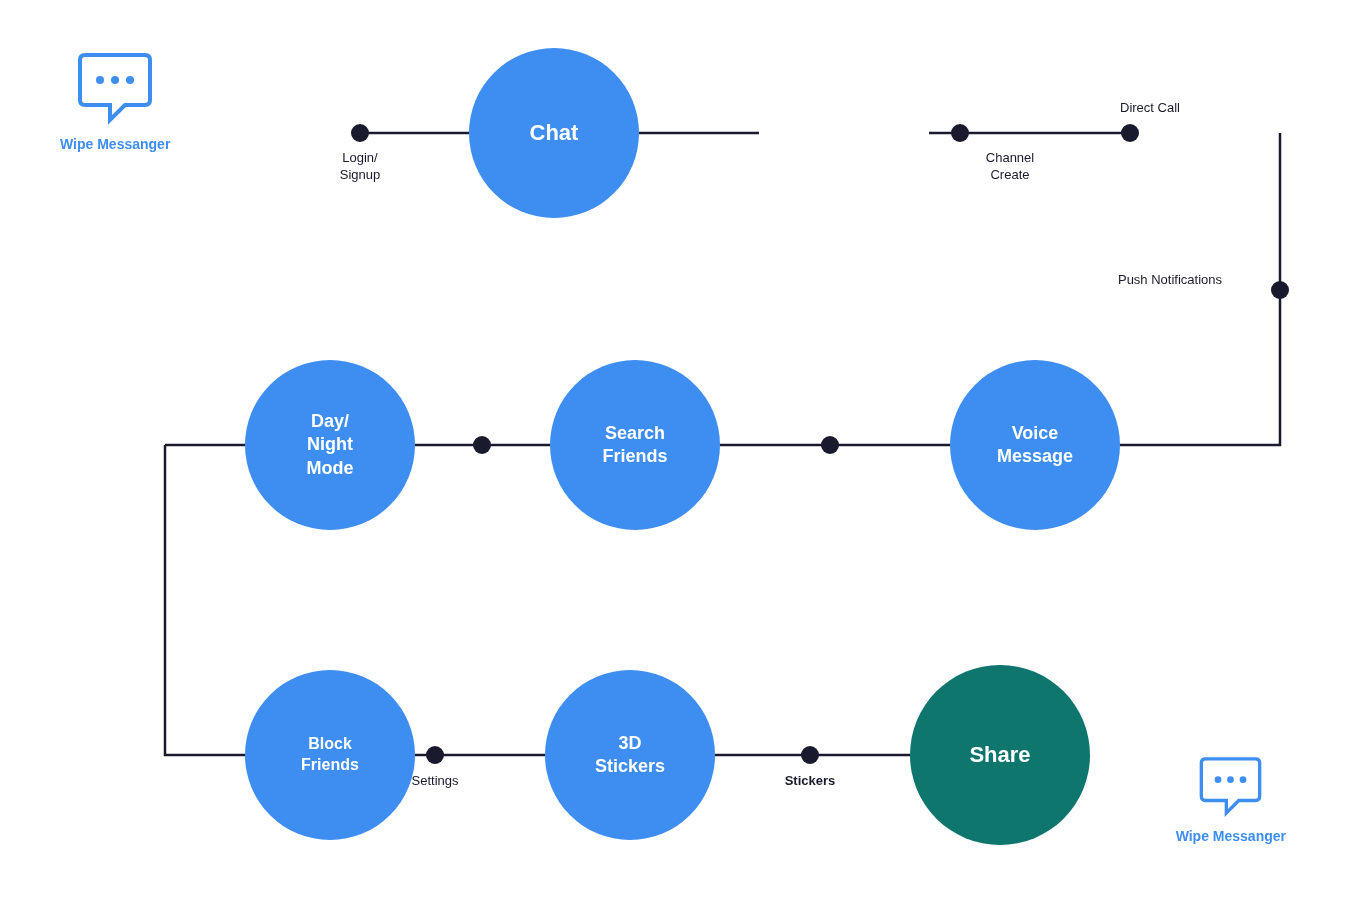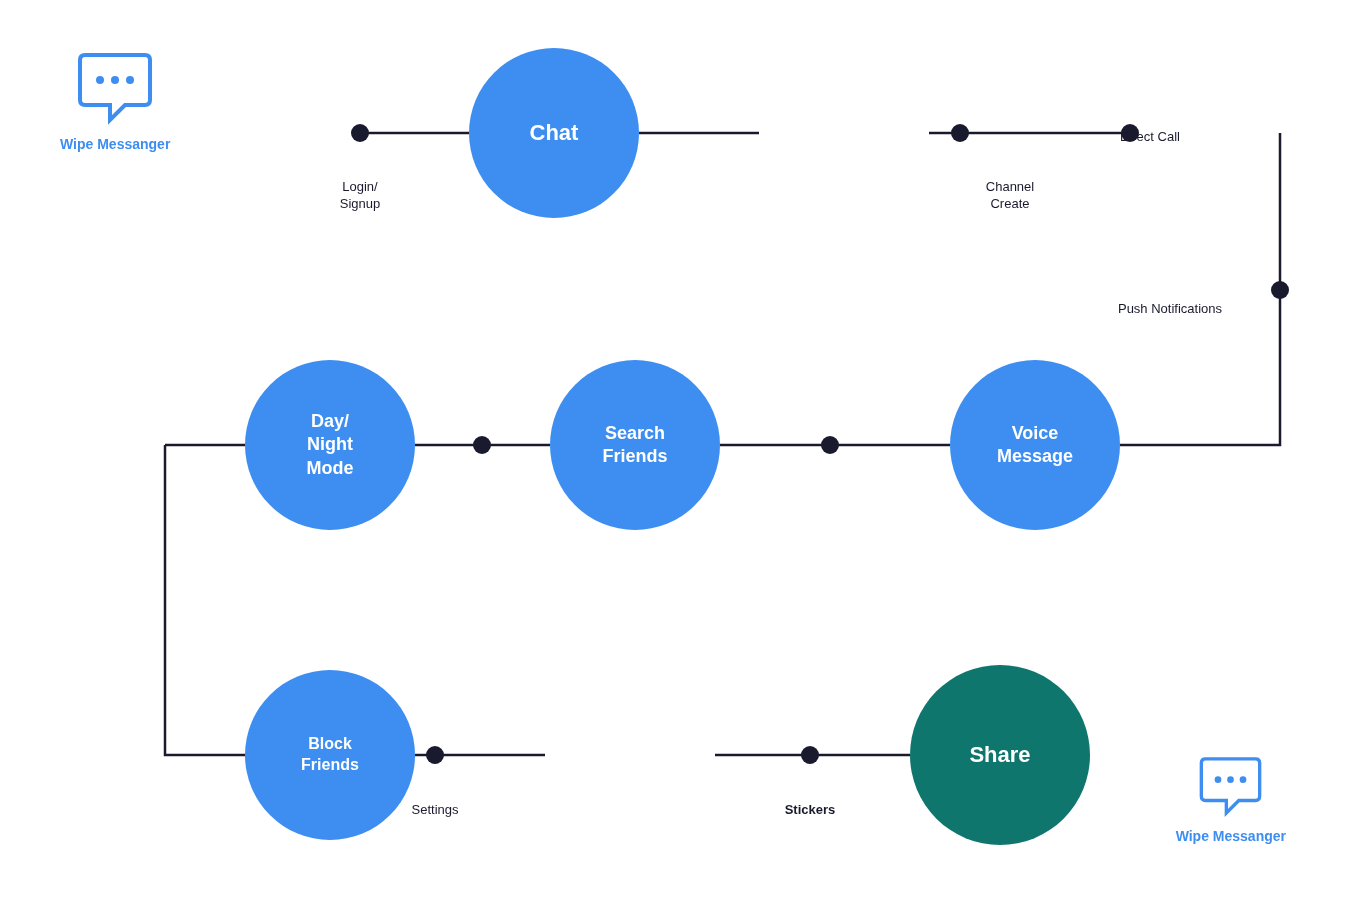--- a/index.html
+++ b/index.html
@@ -47,21 +47,20 @@
     }
 
     .label {
       position: absolute;
       font-size: 13px;
       font-weight: 400;
       color: #1a1a2e;
       text-align: center;
       transform: translate(-50%, 0);
       line-height: 1.3;
-      margin-top: 29px;
     }
 
     .label-bold {
       font-weight: 700;
     }
 
     
     .logo-container {
       position: absolute;
       top: 50px;
@@ -176,20 +175,23 @@
   </div>
 
   <div class="node node-blue" style="left:1035px; top:445px; width:170px; height:170px; font-size:18px; line-height:1.3;">
     <span>Voice<br>Message</span>
   </div>
 
   <div class="node node-blue" style="left:330px; top:755px; width:170px; height:170px; font-size:16px; line-height:1.3;">
     <span>Block<br>Friends</span>
   </div>
 
+  <div class="node node-blue" style="left:630px; top:755px; width:170px; height:170px; font-size:18px; line-height:1.3;">
+    <span>3D<br>Stickers</span>
+  </div>
 
   <div class="node node-dark" style="left:1000px; top:755px; width:180px; height:180px; font-size:22px;">
     <span>Share</span>
   </div>
 
   <div class="label" style="left:360px; top:150px;">
     Login/<br>Signup
   </div>
 
   <div class="label" style="left:1150px; top:100px; transform:translate(-50%,0);">

